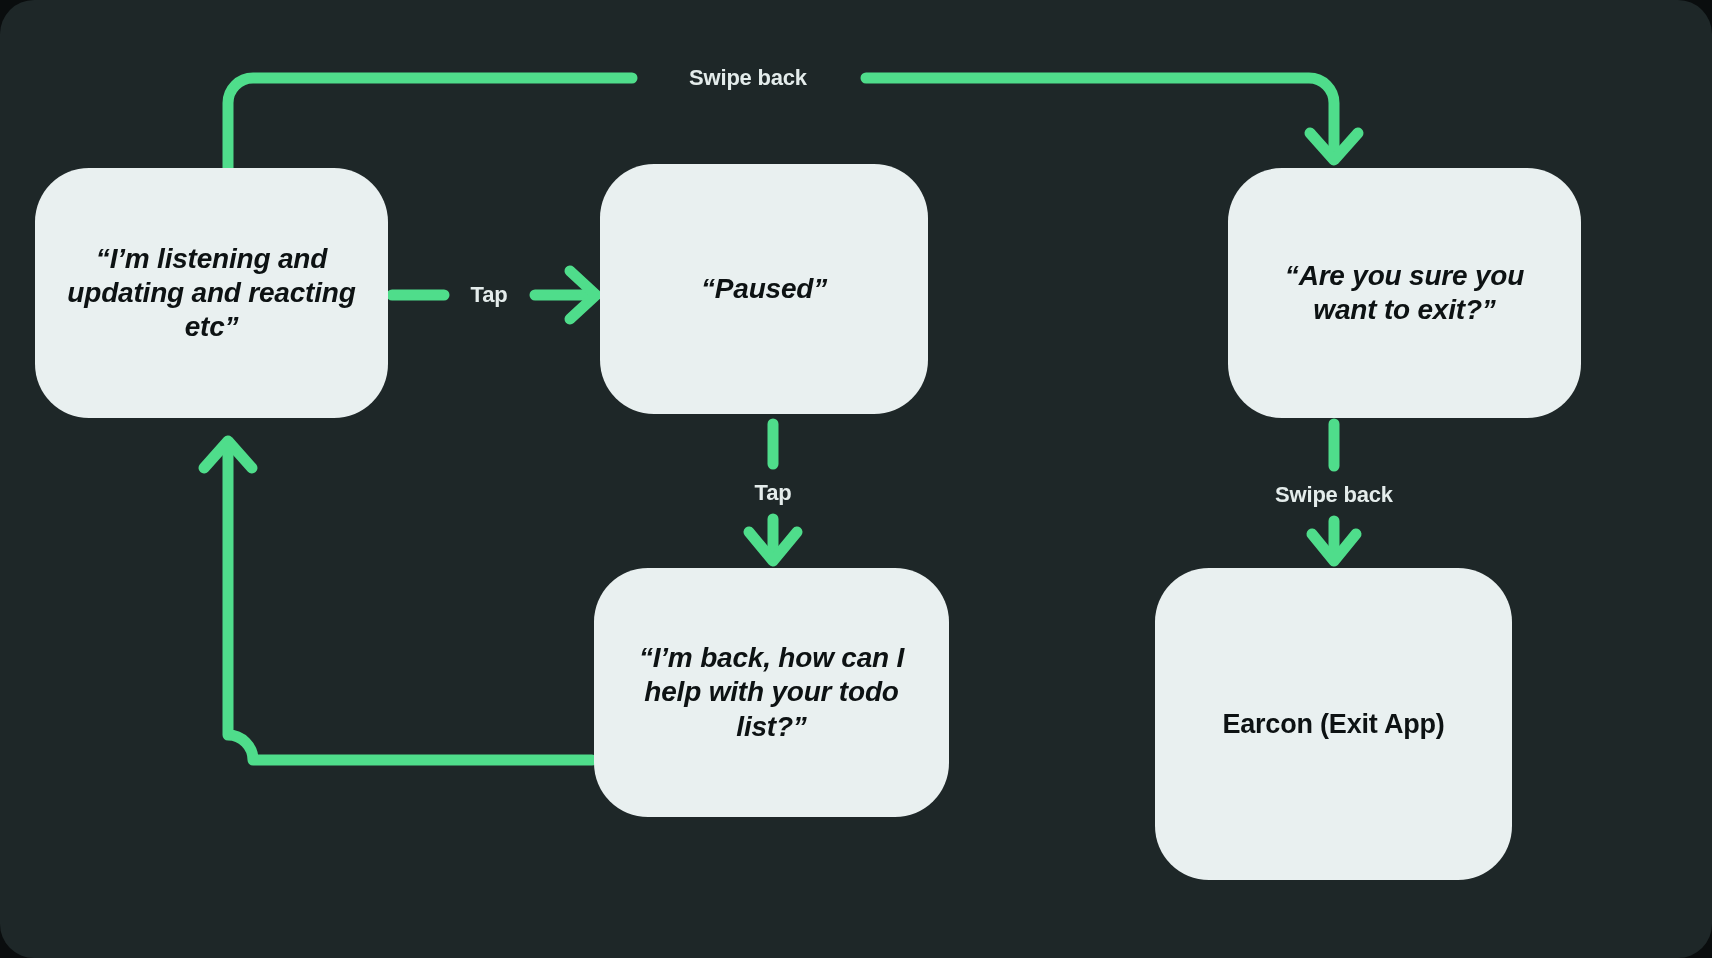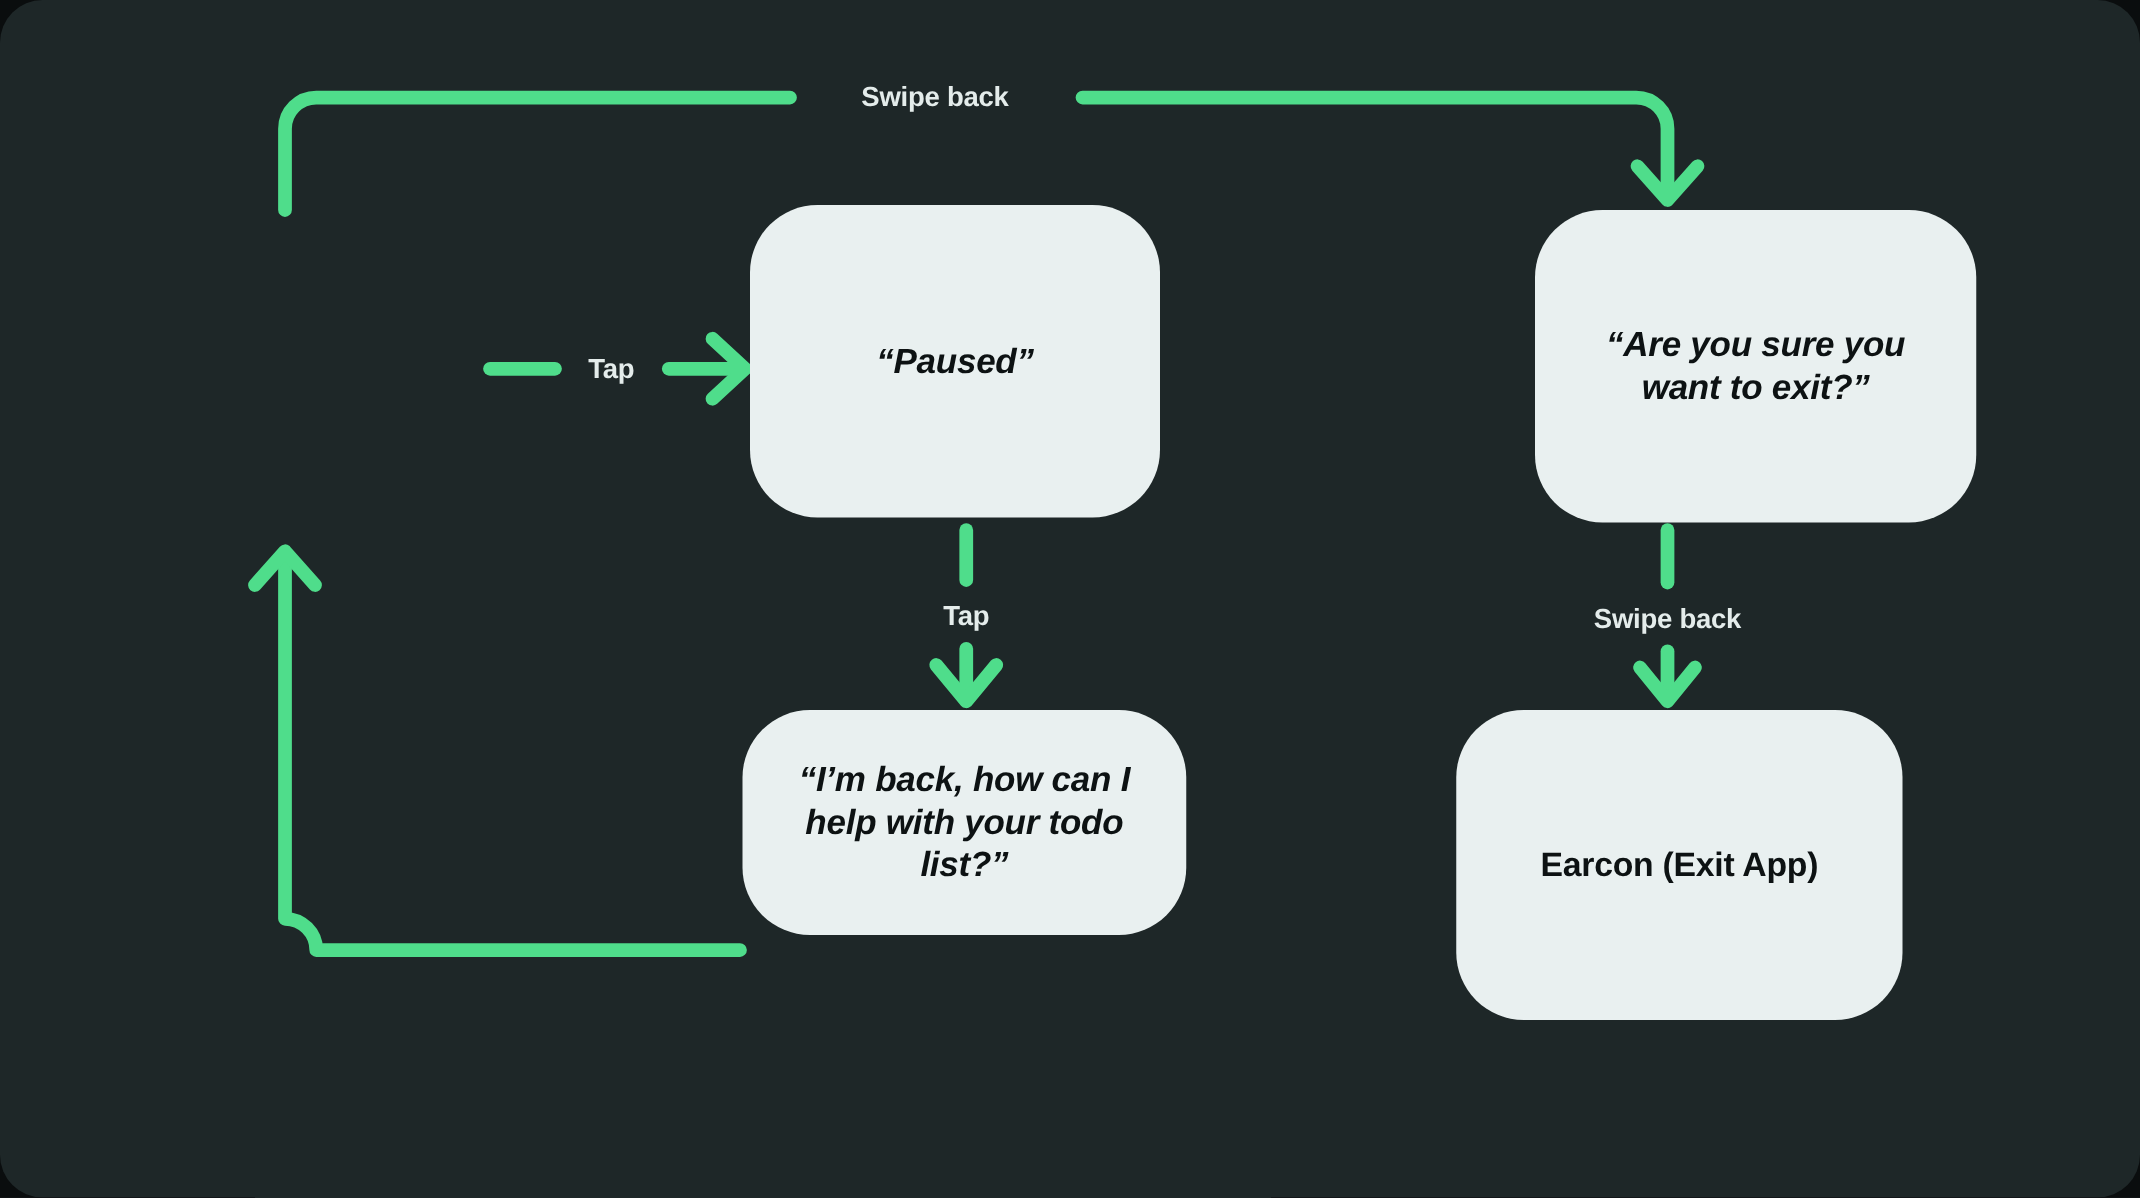--- a/index.html
+++ b/index.html
@@ -52,22 +52,22 @@
   }
   .node.plain {
     font-style: normal;
     font-size: 27px;
   }
 
   
   #node-listening { left: 35px;   top: 168px; width: 353px; height: 250px; }
   #node-paused    { left: 600px;  top: 164px; width: 328px; height: 250px; }
   #node-confirm   { left: 1228px; top: 168px; width: 353px; height: 250px; }
-  #node-back      { left: 594px;  top: 568px; width: 355px; height: 180px; }
-  #node-earcon    { left: 1155px; top: 568px; width: 357px; height: 248px; margin-left: 10px; }
+  #node-back      { left: 594px;  top: 568px; width: 355px; height: 249px; }
+  #node-earcon    { left: 1155px; top: 568px; width: 357px; height: 312px; }
 
   .edge-label {
     position: absolute;
     color: #e4eceb;
     font-weight: bold;
     font-size: 22px;
     letter-spacing: -0.2px;
     white-space: nowrap;
     transform: translate(-50%, -50%);
     text-align: center;
@@ -99,20 +99,21 @@
 
       <path d="M 1334 424 L 1334 466"></path>
       <path d="M 1334 521 L 1334 558"></path>
       <path d="M 1312 534 L 1334 561 L 1356 534"></path>
 
       <path d="M 592 760 L 253 760 A 25 25 0 0 0 228 735 L 228 452"></path>
       <path d="M 204 468 L 228 441 L 252 468"></path>
     </g>
   </svg>
 
+  <div class="node" id="node-listening">“I’m listening and updating and reacting etc”</div>
 
   <div class="node" id="node-paused">“Paused”</div>
 
   <div class="node" id="node-confirm">“Are you sure you want to exit?”</div>
 
   <div class="node" id="node-back">“I’m back, how can I help with your todo list?”</div>
 
   <div class="node plain" id="node-earcon">Earcon (Exit App)</div>
 
   <div class="edge-label" id="label-swipe-top">Swipe back</div>

